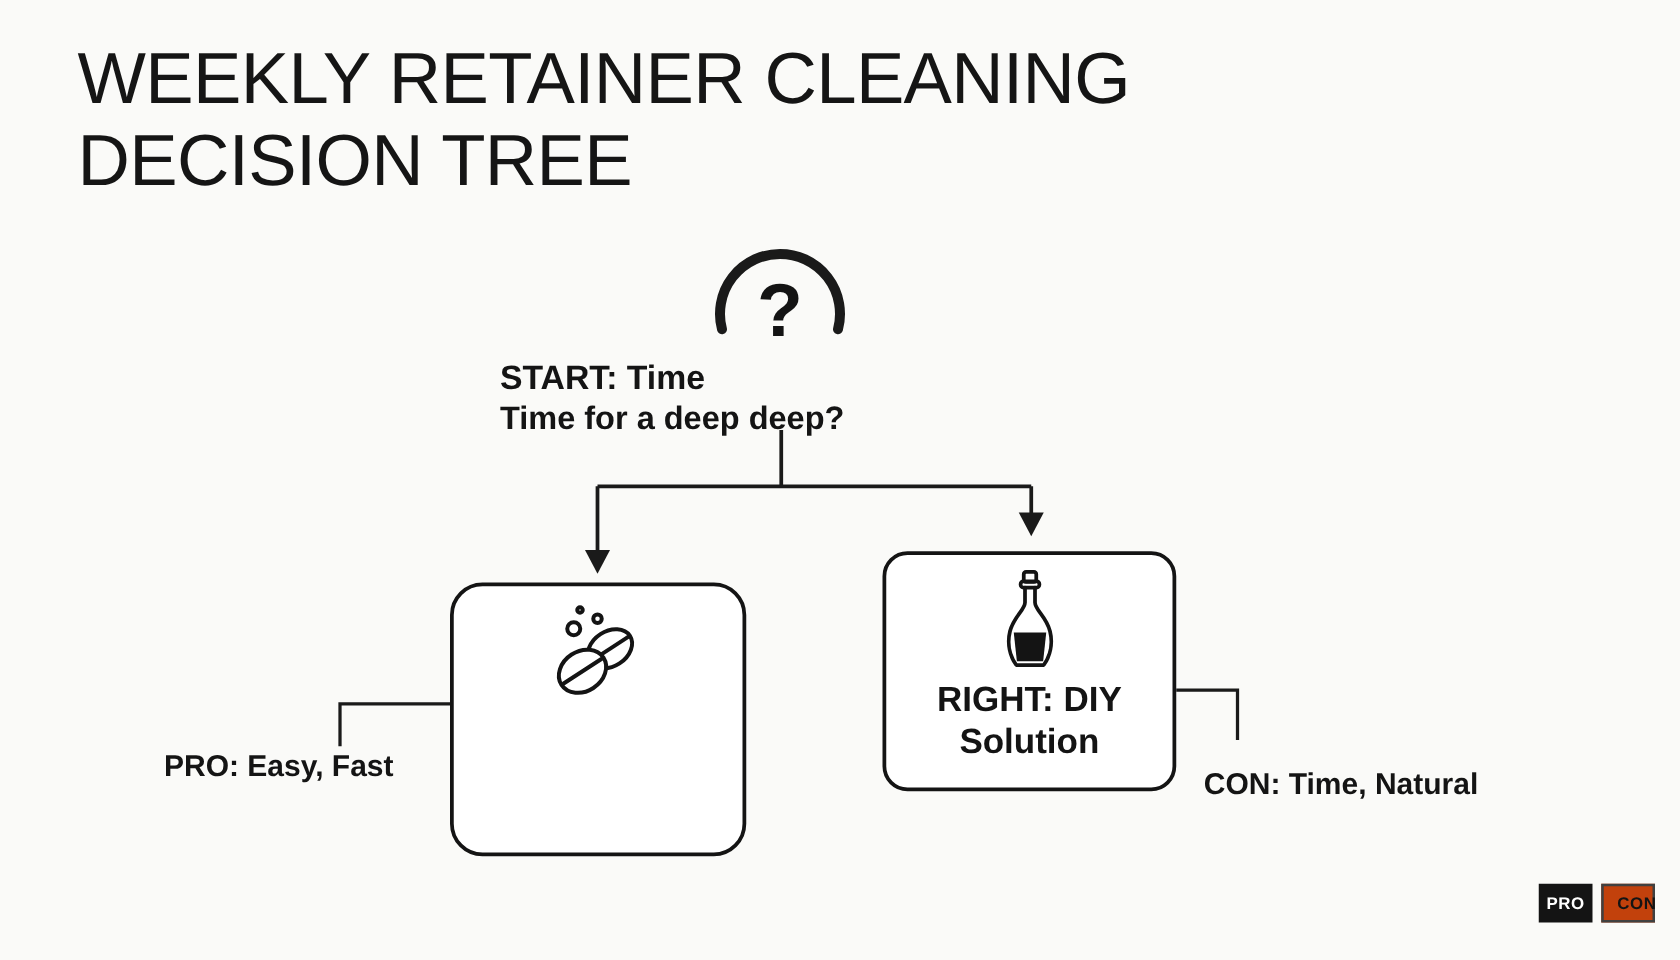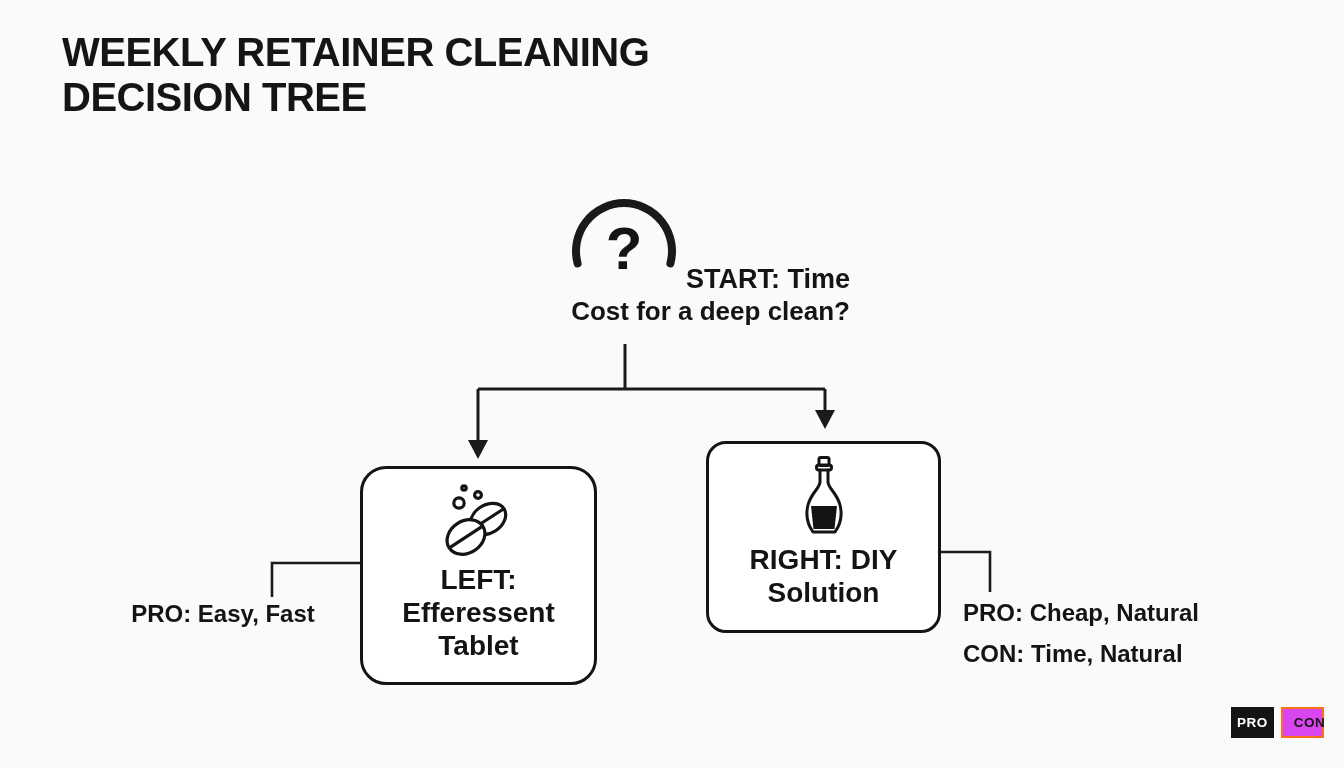--- a/index.html
+++ b/index.html
@@ -8,37 +8,37 @@
     width:1344px;height:768px;
     background:#fafaf8;
     overflow:hidden;
     font-family:"Liberation Sans","DejaVu Sans",sans-serif;
     color:#141414;
   }
   .prelines{white-space:pre-line;}
   .page-title{
     position:absolute;left:62px;top:30px;
     margin:0;
-    font-size:40px;font-weight:700;letter-spacing:-0.5px;
+    font-size:58px;font-weight:400;letter-spacing:-0.5px;
     line-height:1.13;color:#151515;
   }
   .wires{position:absolute;left:0;top:0;width:1344px;height:768px;}
   .wires .stroke{fill:none;stroke:#1a1a1a;}
   .wires .arc{stroke-width:8px;stroke-linecap:round;}
   .wires .w3{stroke-width:3px;}
   .wires .w2{stroke-width:2.6px;}
   .wires .head{fill:#1a1a1a;stroke:none;}
   .qmark{
     position:absolute;left:584px;top:219px;width:80px;
     text-align:center;font-size:60px;font-weight:800;line-height:1;
     color:#141414;
   }
   .start-block{
-    position:absolute;left:400px;top:264px;width:450px;
-    text-align:right;
+    position:absolute;left:400px;top:287px;width:450px;
+    text-align:left;
   }
   .start-label{font-size:27px;font-weight:700;line-height:31px;}
   .start-question{font-size:26px;font-weight:700;line-height:30px;margin-top:1px;}
   .node{
     position:absolute;
     box-sizing:border-box;
     background:#ffffff;
     border:3.5px solid #141414;
     border-radius:26px;
     display:flex;flex-direction:column;align-items:center;
@@ -57,21 +57,21 @@
     position:absolute;left:1231px;top:707px;
     display:flex;gap:7px;align-items:center;
   }
   .badge{
     box-sizing:border-box;
     display:inline-flex;align-items:center;justify-content:center;
     width:43px;height:31px;
     font-size:13.5px;font-weight:700;letter-spacing:0.5px;
   }
   .badge-pro{background:#141414;color:#ffffff;}
-  .badge-con{background:#d946ef;color:#141414;border:2px solid #f97316;padding-left:14px;}
+  .badge-con{background:#c2410c;color:#141414;border:2px solid #404040;padding-left:14px;}
 </style>
 </head>
 <body>
 
 <div class="canvas">
 
   <h1 class="page-title prelines">WEEKLY RETAINER CLEANING
 DECISION TREE</h1>
 
   <svg class="wires" viewBox="0 0 1344 768" aria-hidden="true">
@@ -83,63 +83,59 @@
     <path class="stroke w3" d="M 825 389 L 825 411"></path>
     <polygon class="head" points="825,429 815,410 835,410"></polygon>
     <path class="stroke w2" d="M 360 563 L 272 563 L 272 597"></path>
     <path class="stroke w2" d="M 941 552 L 990 552 L 990 592"></path>
   </svg>
 
   <div class="qmark">?</div>
 
   <div class="start-block">
     <div class="start-label">START: Time</div>
-    <div class="start-question">Cost for a deep clean?</div>
+    <div class="start-question">Time for a deep deep?</div>
   </div>
 
   <div class="node node-left">
     <svg class="icon-svg" width="74" height="78" viewBox="0 0 74 78" aria-hidden="true">
       <g stroke="#141414" stroke-width="3.2" fill="none" stroke-linecap="round">
         <g transform="rotate(-33 46 38)">
           <ellipse cx="46" cy="38" rx="19" ry="14"></ellipse>
           <line x1="29" y1="38" x2="63" y2="38"></line>
         </g>
         <g transform="rotate(-33 24 56)">
           <ellipse cx="24" cy="56" rx="20" ry="16" fill="#ffffff"></ellipse>
           <line x1="6" y1="56" x2="42" y2="56"></line>
         </g>
         <circle cx="22" cy="7" r="2.2"></circle>
         <circle cx="17" cy="22" r="5.2"></circle>
         <circle cx="36" cy="14" r="3.4"></circle>
       </g>
     </svg>
-    <div class="node-label prelines">LEFT:
-Efferessent
-Tablet</div>
   </div>
 
   <div class="node node-right">
     <svg class="icon-svg" width="42" height="84" viewBox="0 0 42 84" aria-hidden="true">
       <path d="M 8 51 L 34 51 L 31.5 74 L 10.5 74 Z" fill="#141414" stroke="none"></path>
       <g stroke="#141414" stroke-width="3" fill="none" stroke-linejoin="round" stroke-linecap="round">
         <rect x="16" y="2.5" width="10" height="8" rx="1.8"></rect>
         <rect x="13.5" y="10" width="15" height="5" rx="2.2"></rect>
         <path d="M 17 15 L 17 27 C 17 33 8 38 5 50 C 2.5 60 5 70 10 77 L 32 77 C 37 70 39.5 60 37 50 C 34 38 25 33 25 27 L 25 15"></path>
       </g>
     </svg>
     <div class="node-label prelines">RIGHT: DIY
 Solution</div>
   </div>
 
   <div class="procon procon-left">
     <div class="pro-line">PRO: Easy, Fast</div>
   </div>
 
   <div class="procon procon-right">
-    <div class="pro-line">PRO: Cheap, Natural</div>
     <div class="con-line">CON: Time, Natural</div>
   </div>
 
   <div class="legend">
     <span class="badge badge-pro">PRO</span>
     <span class="badge badge-con">CON</span>
   </div>
 
 </div>
 

